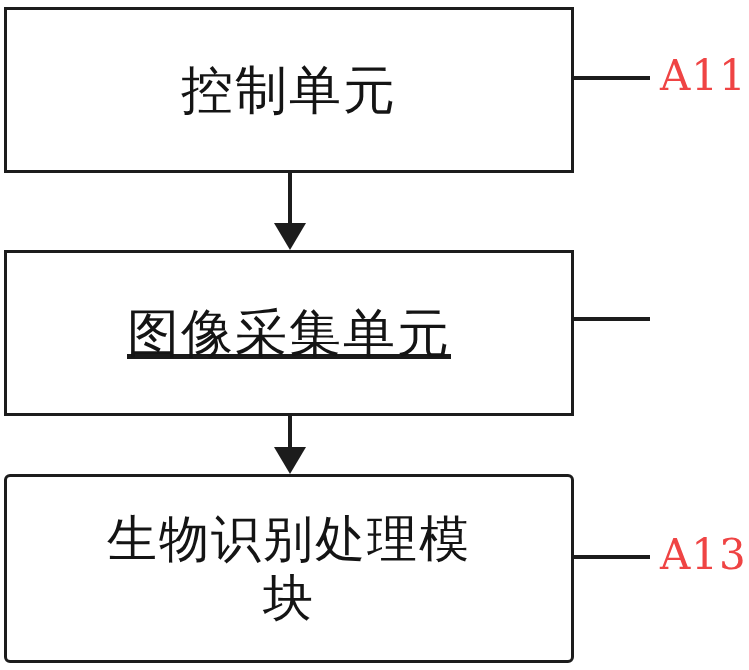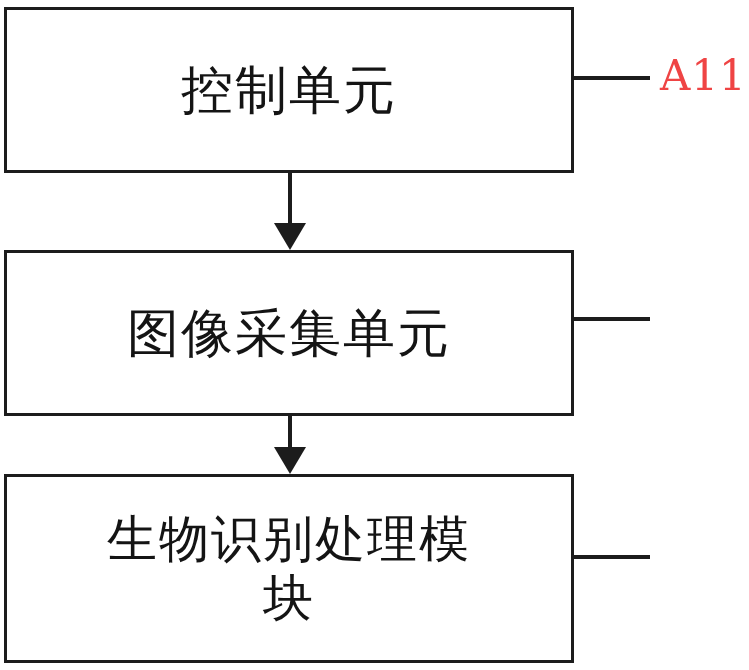--- a/index.html
+++ b/index.html
@@ -40,22 +40,22 @@
     font-size: 52px;
     line-height: 1.12;
     color: #141414;
     text-align: center;
     letter-spacing: 2px;
     white-space: pre-line;
     font-weight: 400;
   }
 
   #box-control   { left: 4px;  top: 7px;   width: 570px; height: 166px; }
-  #box-capture   { left: 4px;  top: 250px; width: 570px; height: 166px; }
-  #box-biometric { left: 4px;  top: 474px; width: 570px; height: 189px; }
+  #box-capture   { left: 4px;  top: 250px; width: 570px; height: 166px; text-decoration: underline; }
+  #box-biometric { left: 4px;  top: 474px; width: 570px; height: 189px; border-radius: 6px; }
 
   #box-biometric .node-label {
     font-size: 50px;
     line-height: 1.18;
     width: 520px;
   }
 
   
   .connector {
     position: absolute;
@@ -140,14 +140,15 @@
     <div class="conn-stem"></div>
     <div class="conn-head"></div>
   </div>
 
   <div class="node-box" id="box-biometric">
     <span class="node-label">生物识别处理模
 块</span>
   </div>
 
   <div class="ref-leader" id="ref-leader-a13"></div>
+  <span class="ref-number" id="ref-a13">A13</span>
 
 </div>
 
 </body></html>

